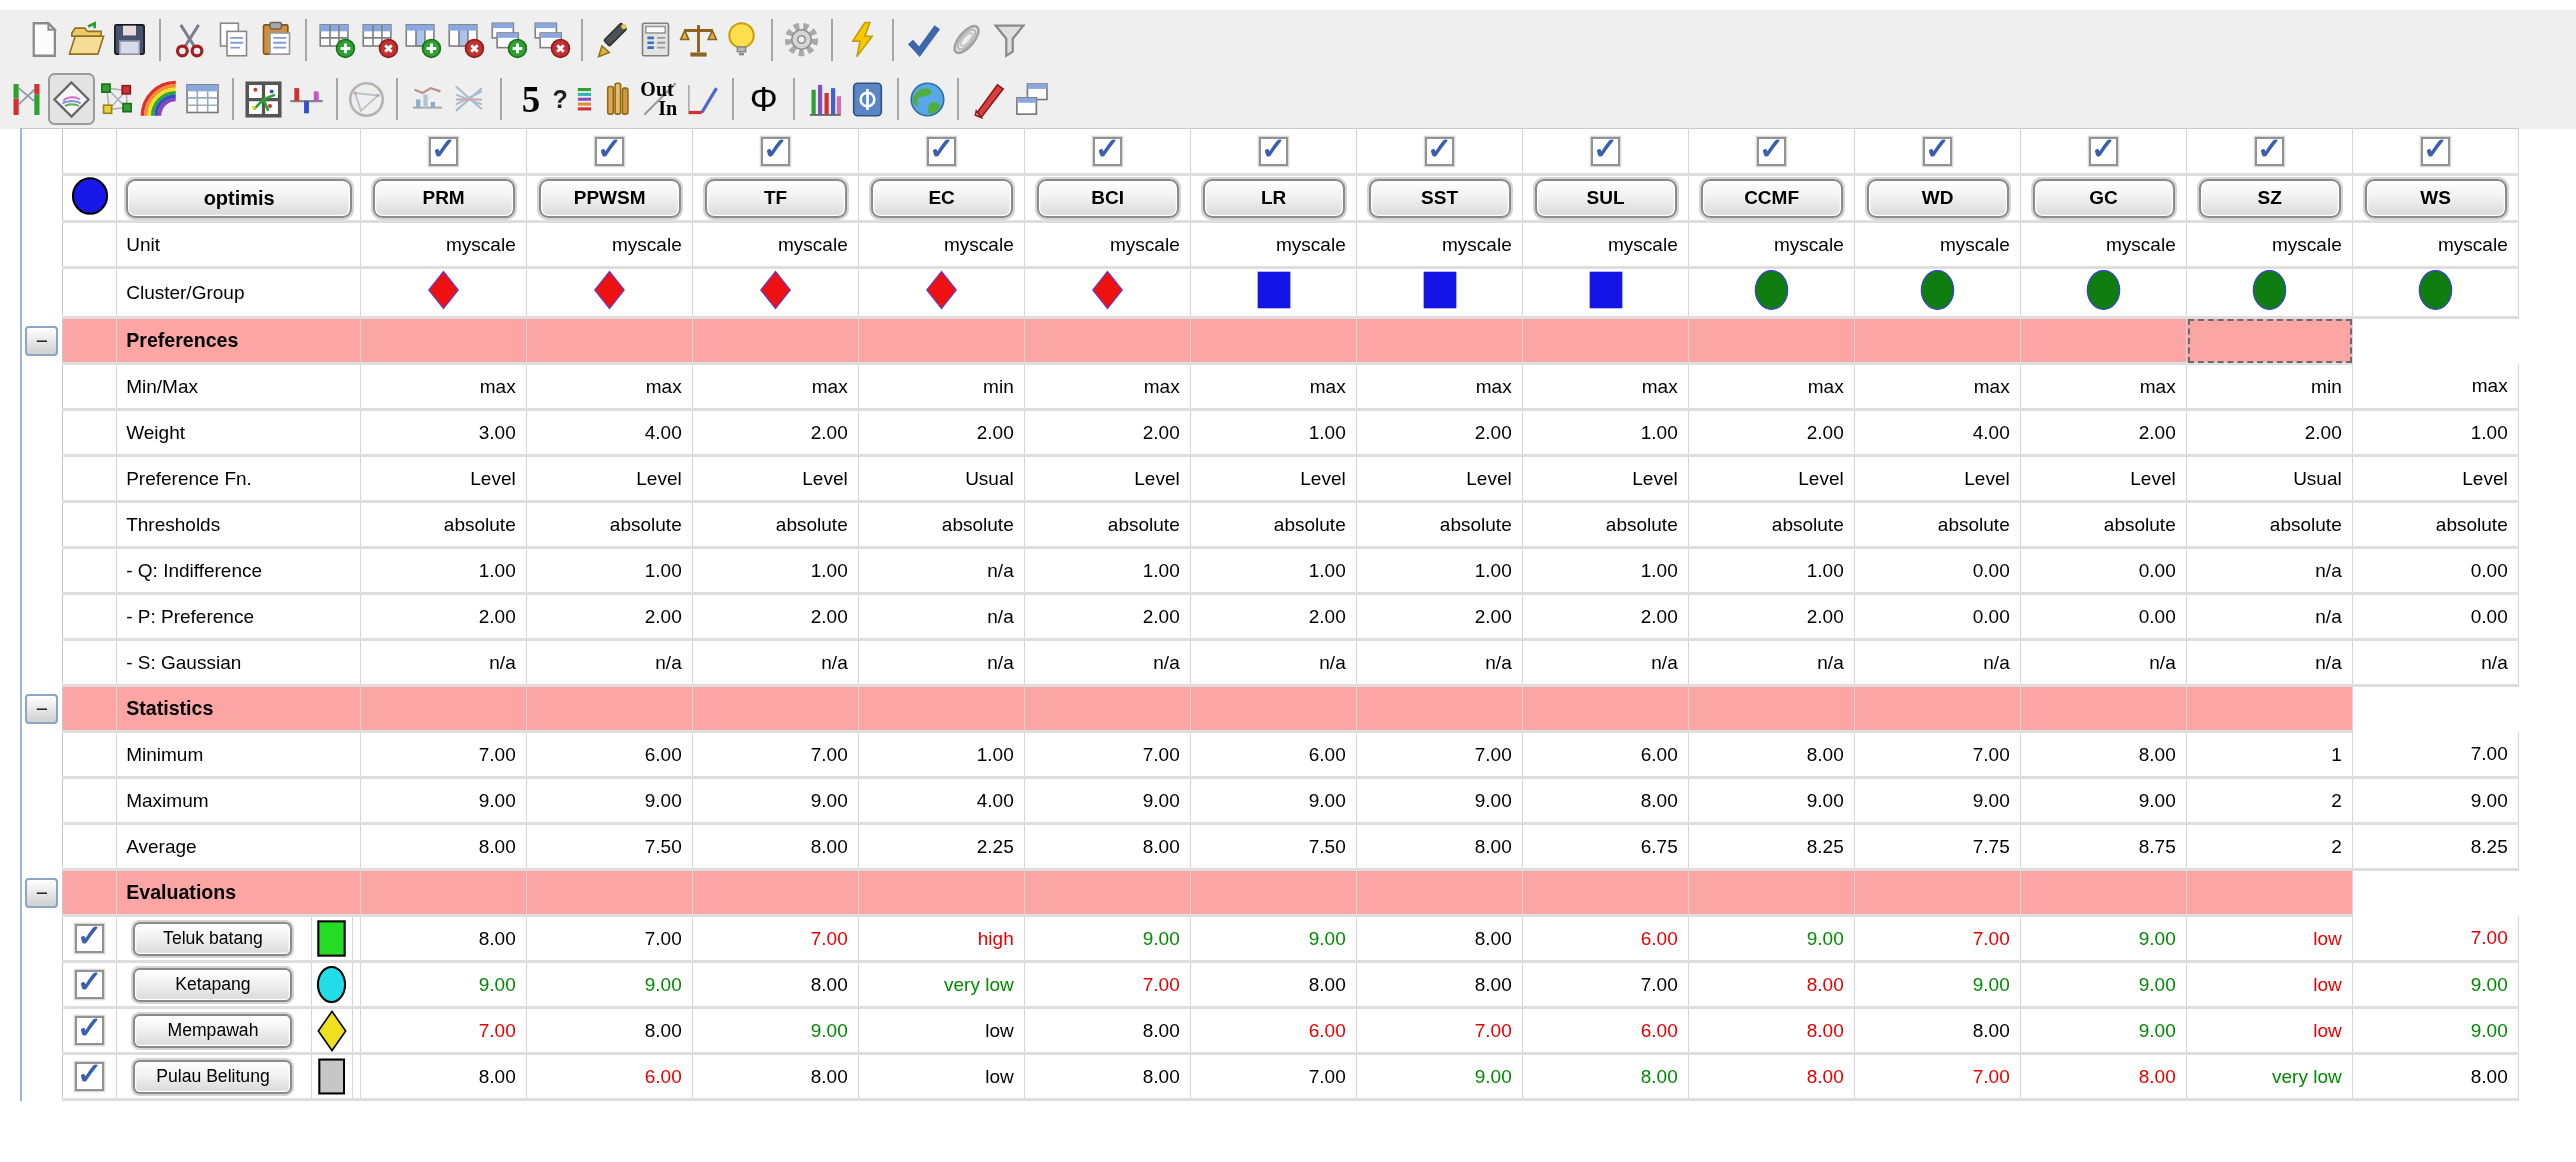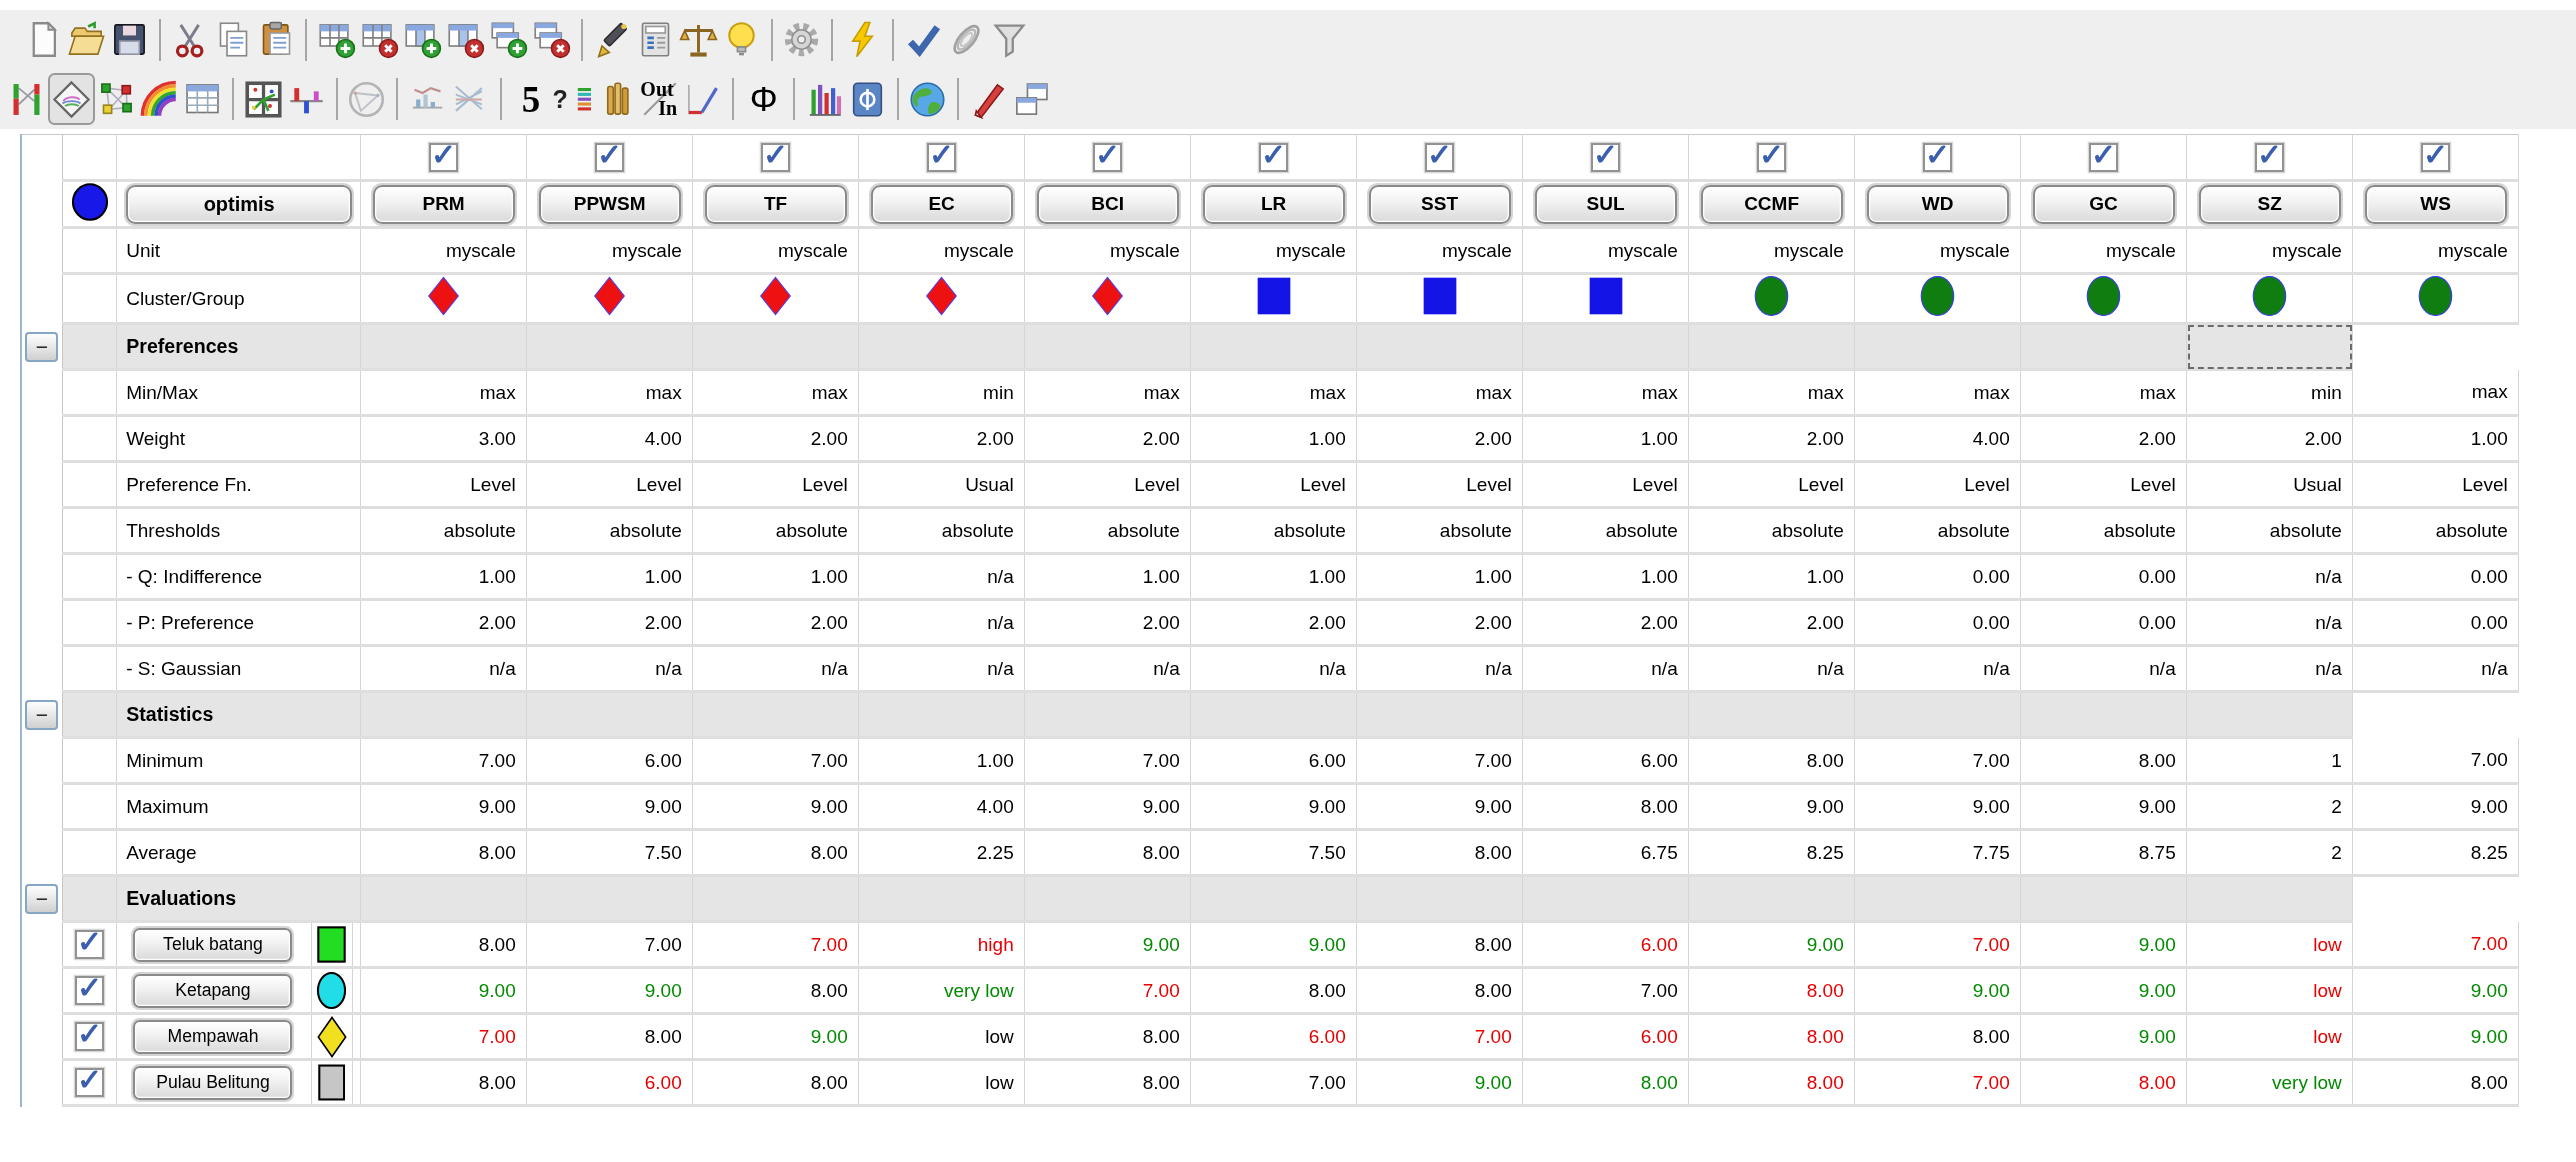--- a/index.html
+++ b/index.html
@@ -17,30 +17,30 @@
   .glyph{font-weight:bold;}
   .glyph-five{font-family:"Liberation Serif",serif;font-size:37px;}
   .glyph-phi{font-size:35px;font-weight:normal;}
   .glyph-q{font-size:25px;color:#222;margin-right:1.3px;}
   .outin{display:block;width:42px;height:42px;position:relative;font-size:20px;font-weight:bold;font-family:"Liberation Serif",serif;}
   .outin .o1{position:absolute;left:1.3px;top:0;}
   .outin .o2{position:absolute;right:3.9px;bottom:0;}
   .outin svg{position:absolute;left:0;top:0;width:42px;height:42px;}
 
   
-  .panel{position:absolute;left:19.6px;top:134px;border-left:2px solid #9db6d4;}
+  .panel{position:absolute;left:19.6px;top:128px;border-left:2px solid #9db6d4;}
   table.grid{border-collapse:collapse;table-layout:fixed;width:2494px;}
   .grid td{padding:0;vertical-align:middle;font-size:19px;border-right:1.3px solid #d5d5d5;border-bottom:3.3px solid #dedede;overflow:hidden;white-space:nowrap;}
   .grid tr.cbrow td{border-top:1.3px solid #c9c9c9;height:40px;}
   .grid tr{height:46px;}
   .grid tr.crrow{height:47px;}
   .grid td.g{border-bottom:none;border-top:none;background:#fff;border-right:1.3px solid #c6c6c6;text-align:center;}
   .grid td.lb{text-align:left;padding-left:9.1px;}
   .grid td.val{text-align:right;padding-right:10.4px;}
-  .grid tr.section td{background:#e5e5e5;}
+  .grid tr.section td{background:#fca5a5;}
   .grid tr.section td.g{background:#fff;}
   .grid td.sect{font-weight:bold;font-size:19.6px;}
   .grid td.sel{background:#b9cce8;outline:2px dashed #6b6b6b;outline-offset:-3.3px;}
   .grid td.cbcell,.grid td.cc,.grid td.clcell{text-align:center;}
   .c-r{color:#e80000;}
   .c-g{color:#008a00;}
   .c-k{color:#000;}
 
   
   .btn{display:inline-flex;align-items:center;justify-content:center;border:2px solid #8a8a8a;border-radius:9.1px;

